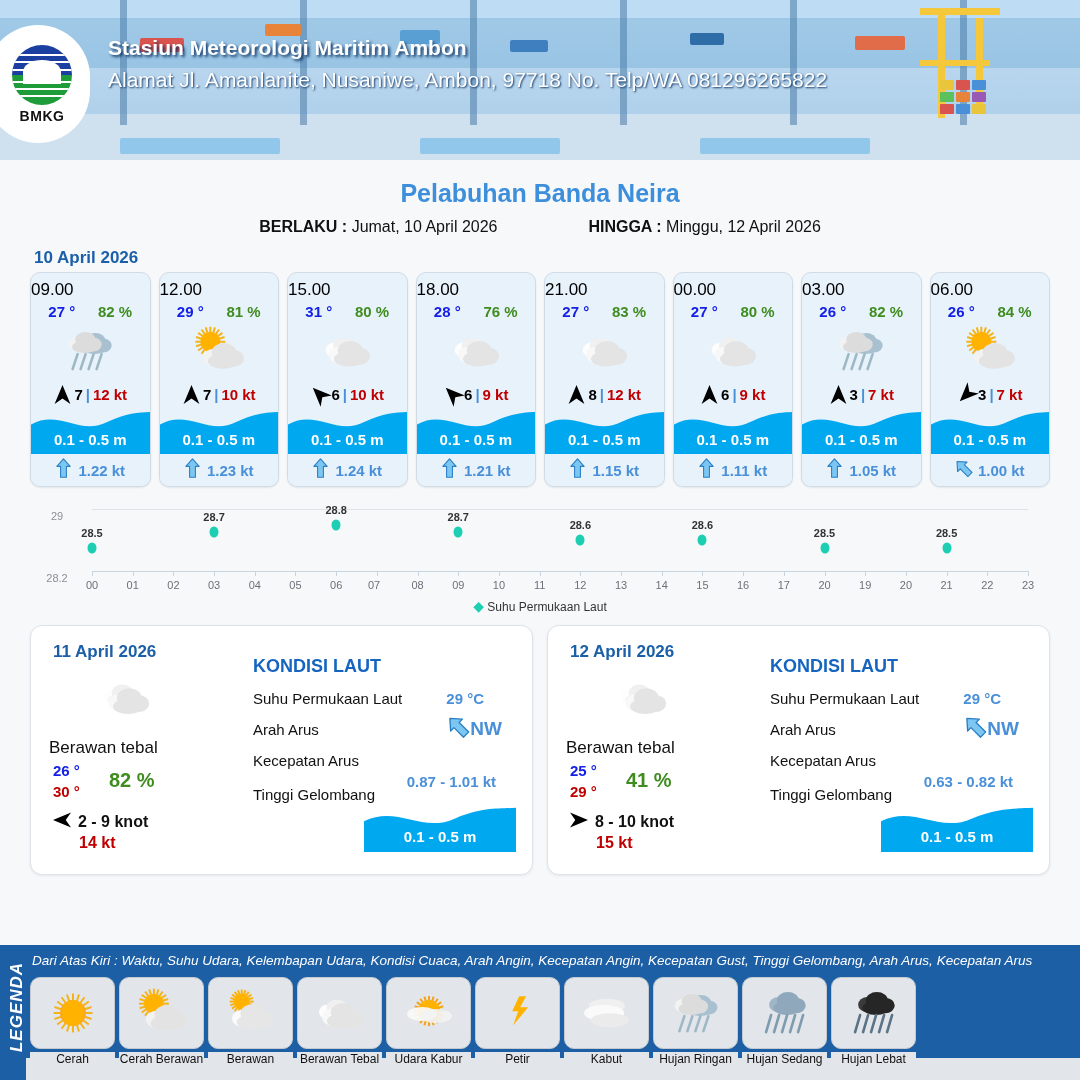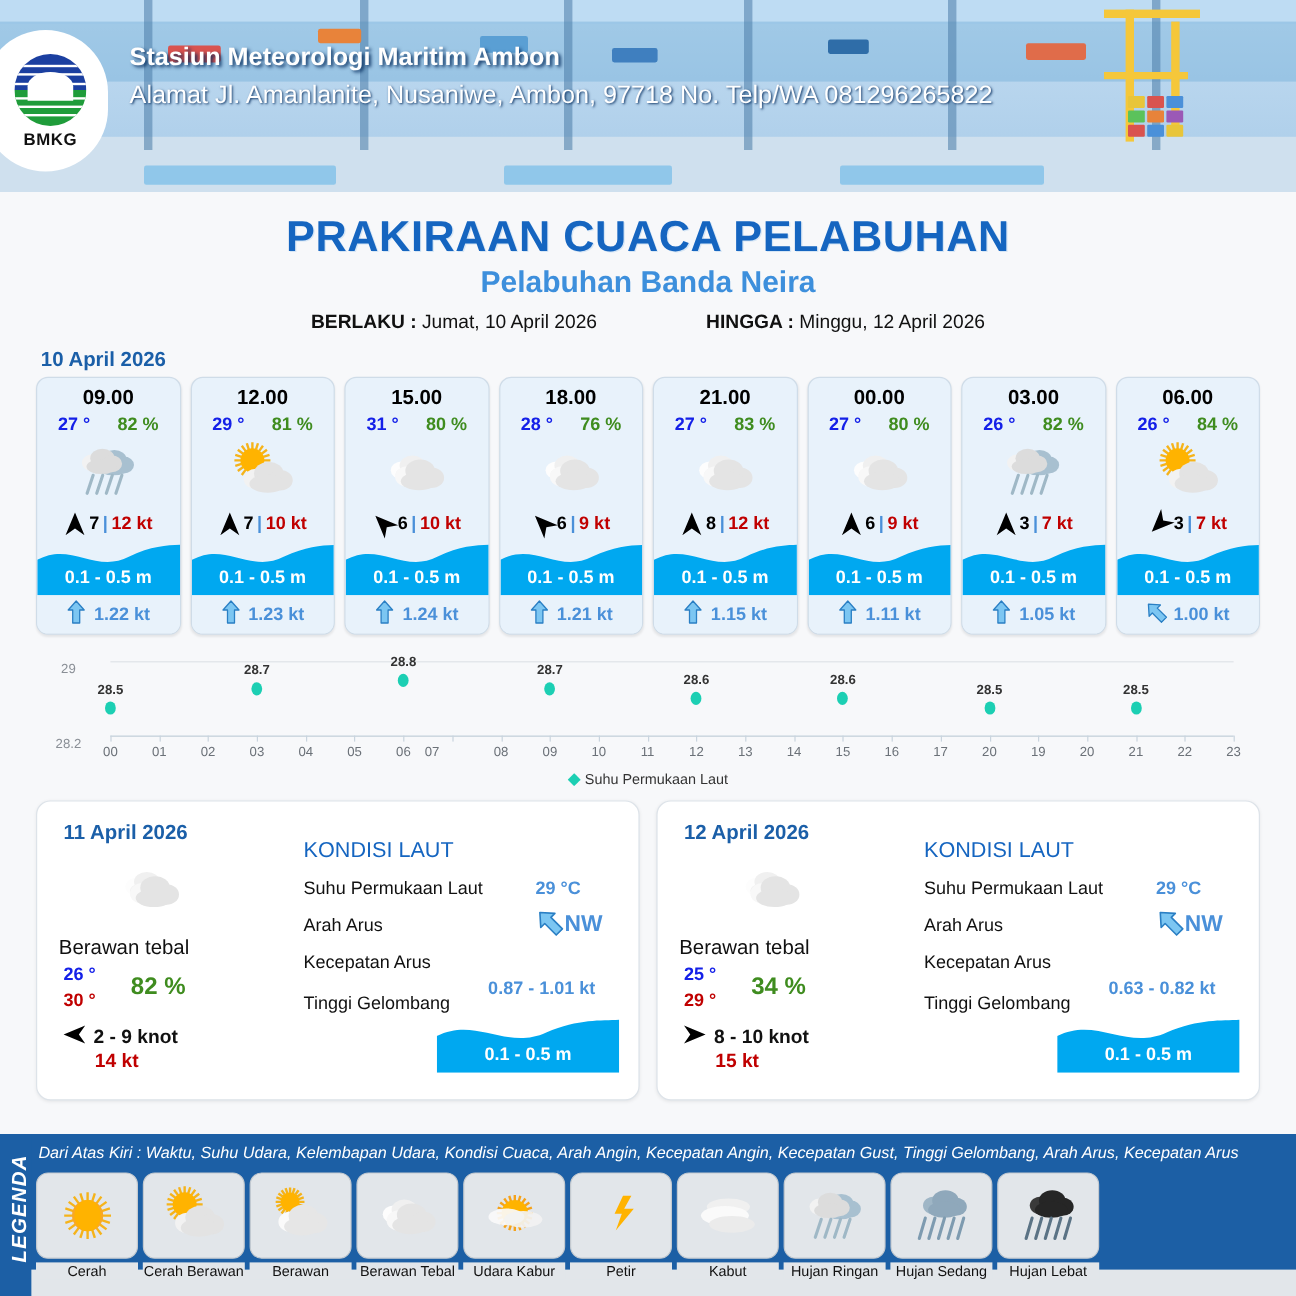--- a/index.html
+++ b/index.html
@@ -67,21 +67,21 @@
   .date-label { margin: 12px 0 4px 34px; font-size:17px; font-weight:bold; color:#1b5fa8; }
 
   
   .cards { display:flex; gap:8px; padding: 0 30px; }
   .card {
     width: 128px; background:#e8f2fb;
     border:1px solid #cfdce8; border-radius:10px;
     overflow:hidden; position:relative;
     box-shadow: 0 1px 2px rgba(0,0,0,.08);
   }
-  .c-time { text-align:center; font-size:17px; font-weight:bold; color:#000; padding-top:7px; }
+  .c-time { font-size:17px; font-weight:normal; color:#000; padding-top:7px; }
   .c-th { display:flex; justify-content:space-around; align-items:baseline; padding:3px 6px 0; }
   .c-temp { font-size:15px; font-weight:bold; color:#1420e8; }
   .c-hum  { font-size:15px; font-weight:bold; color:#3f8c1f; }
   .c-icon { height:62px; display:flex; align-items:center; justify-content:center; }
   .c-wind { display:flex; align-items:center; justify-content:center; gap:3px; padding:2px 0 4px; }
   .c-wind .arw { width:18px; height:20px; }
   .c-wind .wsp { font-size:15px; font-weight:bold; color:#000; }
   .c-wind .bar { color:#4a90d9; font-weight:bold; font-size:15px; }
   .c-wind .gst { font-size:15px; font-weight:bold; color:#c00000; }
   .c-wave { position:relative; height:46px; }
@@ -113,21 +113,21 @@
   .d-date { position:absolute; left:22px; top:16px; font-size:17px; font-weight:bold; color:#1b5fa8; }
   .d-icon { position:absolute; left:62px; top:44px; }
   .d-cond { position:absolute; left:18px; top:112px; font-size:17px; color:#111; }
   .d-tmin { position:absolute; left:22px; top:136px; font-size:15px; font-weight:bold; color:#1420e8;}
   .d-tmax { position:absolute; left:22px; top:157px; font-size:15px; font-weight:bold; color:#c00000;}
   .d-hum  { position:absolute; left:78px; top:143px; font-size:20px; font-weight:bold; color:#3f8c1f;}
   .d-wind { position:absolute; left:22px; top:184px; display:flex; align-items:center; gap:7px;}
   .d-wind .wt { font-size:16px; font-weight:bold; color:#111;}
   .d-gust { position:absolute; left:48px; top:208px; font-size:16px; font-weight:bold; color:#c00000;}
 
-  .d-sea-title { position:absolute; left:222px; top:30px; font-size:18px; font-weight:normal; color:#1565c0;text-align:center; }
+  .d-sea-title { position:absolute; left:222px; top:30px; font-size:18px; font-weight:bold; color:#1565c0;text-align:center; }
   .d-row { position:absolute; left:222px; font-size:15px; color:#111; }
   .d-val { position:absolute; font-size:15px; font-weight:bold; color:#4a90d9; }
   .d-wavebox { position:absolute; right:16px; bottom:22px; width:152px; height:48px; }
   .d-wavebox span { position:absolute; left:0; right:0; bottom:7px; text-align:center; color:#fff; font-size:15px; font-weight:bold;}
 
   
   .legend { position:absolute; left:0; bottom:0; width:1080px; height:135px; background:#1c5fa5; }
   .leg-side { position:absolute; left:0; top:0; width:26px; height:135px; background:#1c5fa5; }
   .leg-side span {
     position:absolute; left:-38px; top:52px; width:110px; text-align:center;
@@ -199,21 +199,20 @@
     <div class="logo-text">BMKG</div>
   </div>
 
   <div class="hdr-text">
     <div class="hdr-l2">Stasiun Meteorologi Maritim Ambon</div>
     <div class="hdr-l3">Alamat Jl. Amanlanite, Nusaniwe, Ambon, 97718   No. Telp/WA  081296265822</div>
   </div>
 </div>
 
 <div class="title-area">
-  <div class="t-main">PRAKIRAAN CUACA PELABUHAN</div>
   <div class="t-sub">Pelabuhan Banda Neira</div>
   <div class="t-dates">
     <span class="lbl">BERLAKU :</span>
     <span>Jumat, 10 April 2026</span>
     <span class="gap"></span>
     <span class="lbl">HINGGA :</span>
     <span>Minggu, 12 April 2026</span>
   </div>
 </div>
 
@@ -616,21 +615,21 @@
       <div class="xlab" style="left: 81.3913px;">02</div>
       <div class="tick" style="left: 122.087px;"></div>
       <div class="xlab" style="left: 122.087px;">03</div>
       <div class="tick" style="left: 162.783px;"></div>
       <div class="xlab" style="left: 162.783px;">04</div>
       <div class="tick" style="left: 203.478px;"></div>
       <div class="xlab" style="left: 203.478px;">05</div>
       <div class="tick" style="left: 244.174px;"></div>
       <div class="xlab" style="left: 244.174px;">06</div>
       <div class="tick" style="left: 284.87px;"></div>
-      <div class="xlab" style="left: 268px;">07</div>
+      <div class="xlab" style="left: 282px;">07</div>
       <div class="tick" style="left: 325.565px;"></div>
       <div class="xlab" style="left: 325.565px;">08</div>
       <div class="tick" style="left: 366.261px;"></div>
       <div class="xlab" style="left: 366.261px;">09</div>
       <div class="tick" style="left: 406.957px;"></div>
       <div class="xlab" style="left: 406.957px;">10</div>
       <div class="tick" style="left: 447.652px;"></div>
       <div class="xlab" style="left: 447.652px;">11</div>
       <div class="tick" style="left: 488.348px;"></div>
       <div class="xlab" style="left: 488.348px;">12</div>
@@ -720,21 +719,21 @@
           <ellipse cx="37.56" cy="27.7" rx="9.02" ry="7.38" fill="#f0f0f0" opacity="1"></ellipse>
           <ellipse cx="28.54" cy="30.16" rx="13.12" ry="6.56" fill="#f0f0f0" opacity="1"></ellipse>
           <ellipse cx="25.770000000000003" cy="32.48" rx="10.45" ry="8.549999999999999" fill="#f8f8f8" opacity="1"></ellipse>
           <ellipse cx="36.22" cy="27.729999999999997" rx="12.35" ry="9.5" fill="#e4e4e4" opacity="1"></ellipse>
           <ellipse cx="45.72" cy="33.43" rx="10.45" ry="8.549999999999999" fill="#e4e4e4" opacity="1"></ellipse>
           <ellipse cx="35.27" cy="36.279999999999994" rx="15.2" ry="7.6" fill="#e4e4e4" opacity="1"></ellipse>
         </svg></div>
     <div class="d-cond">Berawan tebal</div>
     <div class="d-tmin">25 °</div>
     <div class="d-tmax">29 °</div>
-    <div class="d-hum">34 %</div>
+    <div class="d-hum">41 %</div>
     <div class="d-wind">
       <span><svg width="18" height="20" viewBox="0 0 24 26" style="transform:rotate(90deg)">
     <path d="M12 1 L22 25 L12 18 L2 25 Z" fill="#000"></path>
           </svg></span>
       <span class="wt">8  - 10 knot</span>
     </div>
     <div class="d-gust">15 kt</div>
 
     <div class="d-sea-title">KONDISI LAUT</div>
     <div class="d-row" style="top:64px">Suhu Permukaan Laut</div>

